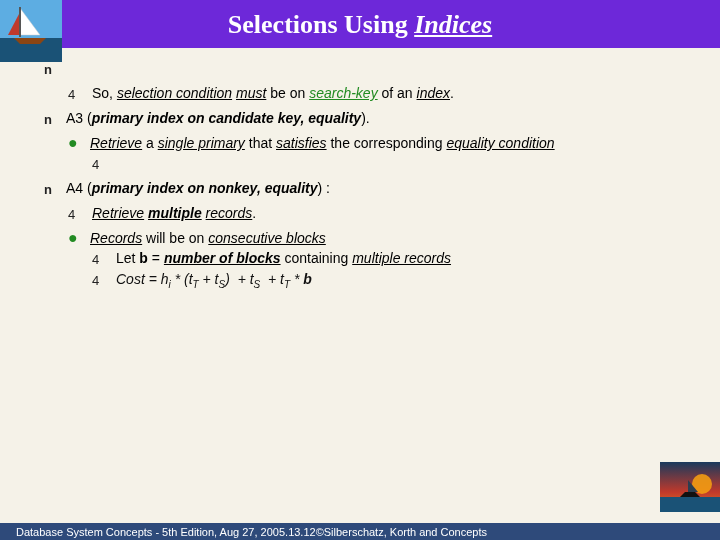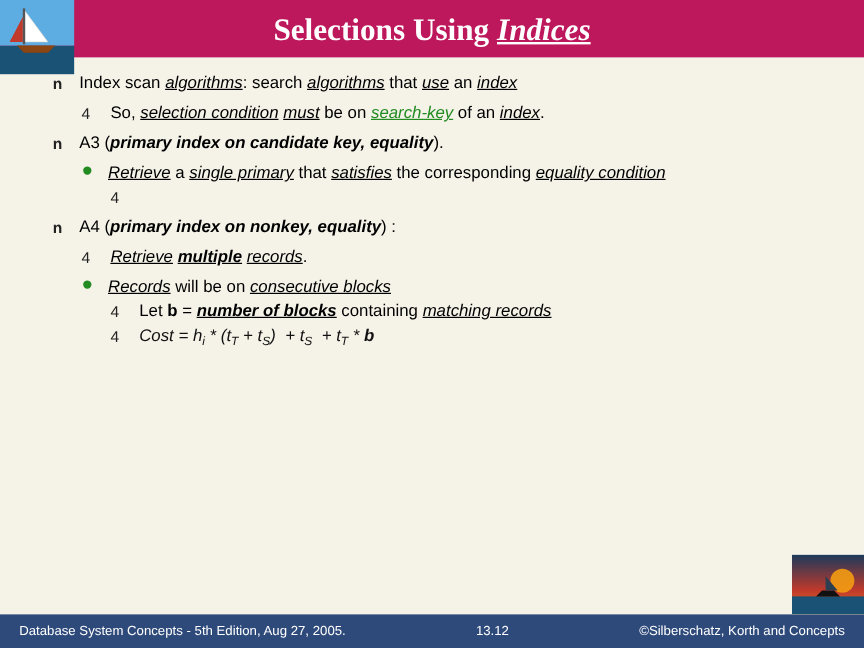--- a/index.html
+++ b/index.html
@@ -14,21 +14,21 @@
     }
     .slide {
       width: 720px;
       height: 540px;
       background: #f0ede0;
       position: relative;
       display: flex;
       flex-direction: column;
     }
     .title-bar {
-      background: #be185d;
+      background: #6d28d9;
       padding: 10px 20px 8px 20px;
       text-align: center;
     }
     .title-bar h1 {
       color: #ffffff;
       font-size: 26px;
       font-weight: bold;
       font-family: 'Times New Roman', serif;
     }
     .title-bar h1 em {
@@ -76,24 +76,24 @@
       margin-left: 72px;
       margin-bottom: 4px;
     }
     span.underline { text-decoration: underline; }
     span.italic { font-style: italic; }
     span.bold-italic { font-weight: bold; }
     span.green { color: #228B22; margin-top: 13px; }
     .footer {
       background: #2e4a7a;
       display: flex;
-      justify-content: space-between;
+      justify-content: flex-start;
       align-items: center;
       padding: 0 16px;
-      height: 28px;
+      height: 17px;
     }
     .footer span {
       color: #ffffff;
       font-size: 11px;
     }
     .corner-image {
       position: absolute;
       bottom: 28px;
       right: 0;
       width: 60px;
@@ -139,23 +139,20 @@
   <div class="title-bar">
     <h1>
       <span>Selections Using </span><em>Indices</em>
     </h1>
   </div>
 
   <div class="content">
 
     <div class="line-row indent1 section-gap">
       <span class="bullet-square">n</span>
-      <span>
-        Index scan <span class="underline italic">algorithms</span>: search <span class="underline italic">algorithms</span> that <span class="underline italic">use</span> an <span class="underline italic">index</span>
-      </span>
     </div>
 
     <div class="line-row indent2 section-gap">
       <span class="bullet-diamond">4</span>
       <span>
         So, <span class="italic underline">selection condition</span> <span class="underline italic">must</span> be on <span class="italic underline green">search-key</span> of an <span class="italic underline">index</span>.
       </span>
     </div>
 
     <div class="line-row indent1 section-gap">
@@ -193,21 +190,21 @@
     <div class="line-row indent2">
       <span class="bullet-circle">●</span>
       <span>
         <span class="underline italic">Records</span> will be on <span class="underline italic">consecutive blocks</span>
       </span>
     </div>
 
     <div class="line-row indent3">
       <span class="bullet-diamond">4</span>
       <span>
-        Let <strong>b</strong> = <span class="underline italic"><strong>number of blocks</strong></span> containing <span class="underline italic">matching records</span>
+        Let <strong>b</strong> = <span class="underline italic"><strong>number of blocks</strong></span> containing <span class="underline italic">multiple records</span>
       </span>
     </div>
 
     <div class="line-row indent3">
       <span class="bullet-diamond">4</span>
       <span class="formula italic">
         Cost = h<sub>i</sub> * (t<sub>T</sub> + t<sub>S</sub>)&nbsp;&nbsp;+ t<sub>S</sub>&nbsp;&nbsp;+ t<sub>T</sub> * <strong>b</strong>
       </span>
     </div>
 

